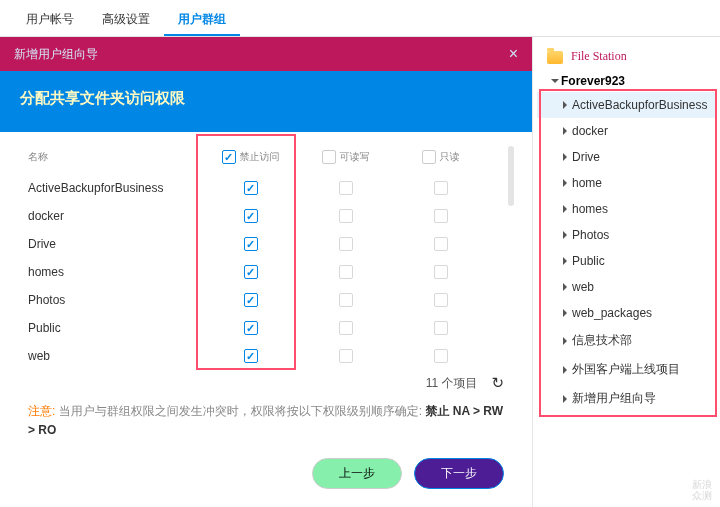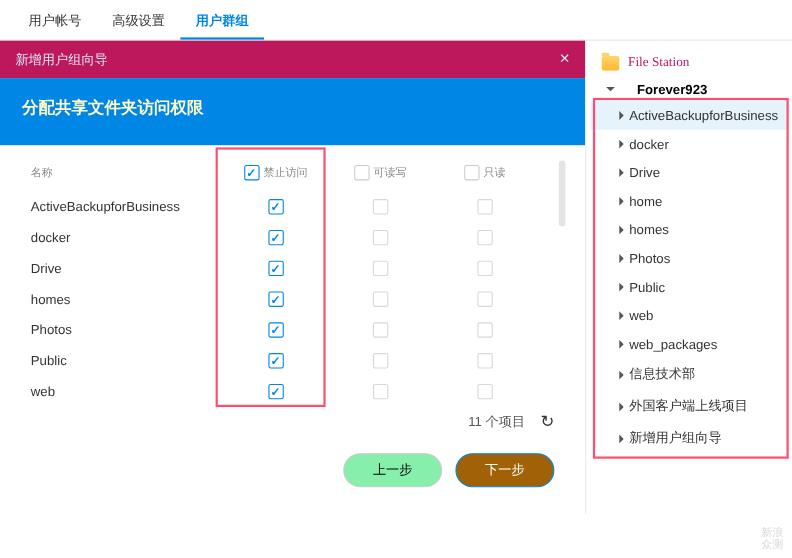--- a/index.html
+++ b/index.html
@@ -25,26 +25,26 @@
 .cb.unchecked { border-color: #d8d8d8; }
 .red-box { position: absolute; border: 2px solid #ff4d6d; pointer-events: none; }
 .red1 { left: 196px; top: 2px; width: 100px; height: 236px; }
 .footer-row { display: flex; justify-content: flex-end; align-items: center; gap: 14px; padding: 4px 0 6px; color: #555; }
 .refresh { font-size: 15px; color: #333; cursor: pointer; }
 .note { color: #888; font-size: 12px; line-height: 1.6; padding: 4px 0; }
 .note-label { color: #ff7a00; }
 .note-bold { color: #333; font-weight: bold; }
 .btns { display: flex; justify-content: flex-end; gap: 12px; padding: 14px 0; }
 .btn { padding: 6px 26px; border-radius: 16px; font-size: 12px; cursor: pointer; border: 1px solid #ccc; background: #86efac; }
-.btn-primary { background: #a16207; color: #fff; border-color: #0086e5; }
+.btn-primary { background: #4c1d95; color: #fff; border-color: #0086e5; }
 .right-panel { width: 188px; border-left: 1px solid #e6e6e6; padding: 6px 4px; background: #fff; position: relative; }
 .fs-title { display: flex; align-items: flex-end; gap: 8px; padding: 6px 10px; font-size: 12px; color: #be185d; font-family: Liberation Serif, serif; }
 .folder-icon { width: 16px; height: 13px; background: linear-gradient(#ffd56b, #ffb82e); border-radius: 2px; position: relative; }
 .folder-icon::before { content: ""; position: absolute; top: -3px; left: 0; width: 7px; height: 3px; background: #ffd56b; border-radius: 1px 1px 0 0; }
-.tree-root { padding: 4px 8px 4px 14px; font-weight: bold; font-size: 12px; display: flex; align-items: center; gap: 20px; text-align: center; }
+.tree-root { padding: 4px 8px 4px 14px; font-weight: bold; font-size: 12px; display: flex; align-items: center; gap: 2px; text-align: center; }
 .tree-item { padding: 6px 8px 6px 26px; font-size: 12px; color: #333; display: flex; align-items: center; gap: 5px; cursor: pointer; }
 .tree-item.selected { background: #e6f3fc; }
 .caret { display: inline-block; width: 0; height: 0; border-left: 4px solid #555; border-top: 4px solid transparent; border-bottom: 4px solid transparent; }
 .caret-down { border-top: 4px solid #555; border-left: 4px solid transparent; border-right: 4px solid transparent; border-bottom: none; }
 .red2 { left: 6px; top: 52px; width: 178px; height: 328px; }
 .watermark { position: absolute; right: 8px; bottom: 6px; color: #d8d8d8; font-size: 10px; text-align: right; line-height: 1.1; }
 .scroll-hint { position: absolute; right: 18px; top: 14px; width: 6px; height: 60px; background: #e4e4e4; border-radius: 3px; }
 </style>
 </head>
 <body>
@@ -162,20 +162,25 @@
             </div>
             <div class="col-ro">
               <span class="cb unchecked"></span>
             </div>
           </div>
         </div>
       <div class="footer-row">
         <span>11 个项目</span>
         <span class="refresh">↻</span>
       </div>
+      <div class="note">
+        <span class="note-label">注意:</span>
+        <span>当用户与群组权限之间发生冲突时，权限将按以下权限级别顺序确定:</span>
+        <span class="note-bold">禁止 NA &gt; RW &gt; RO</span>
+      </div>
       <div class="btns">
         <div class="btn">上一步</div>
         <div class="btn btn-primary">下一步</div>
       </div>
       <div class="red-box red1"></div>
     </div>
   </div>
 
   <div class="right-panel">
     <div class="fs-title">

